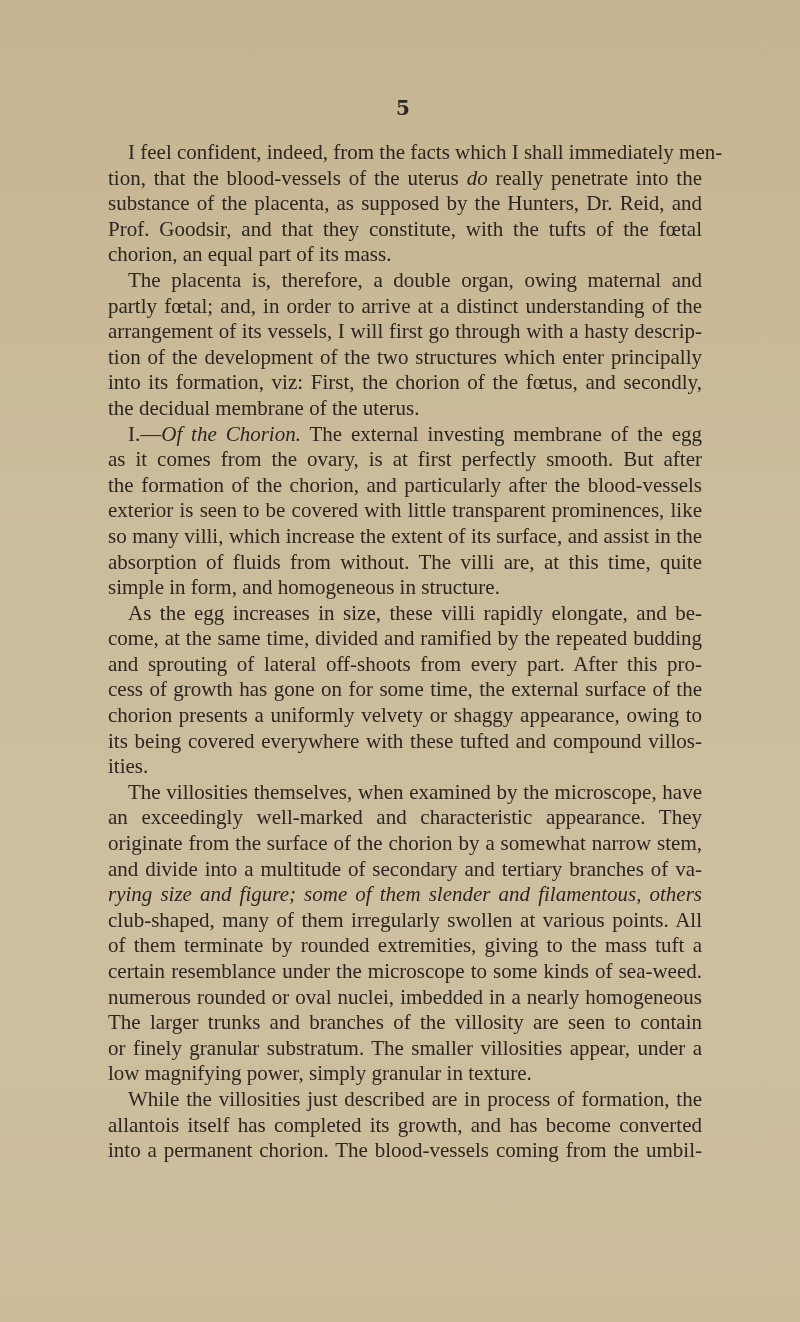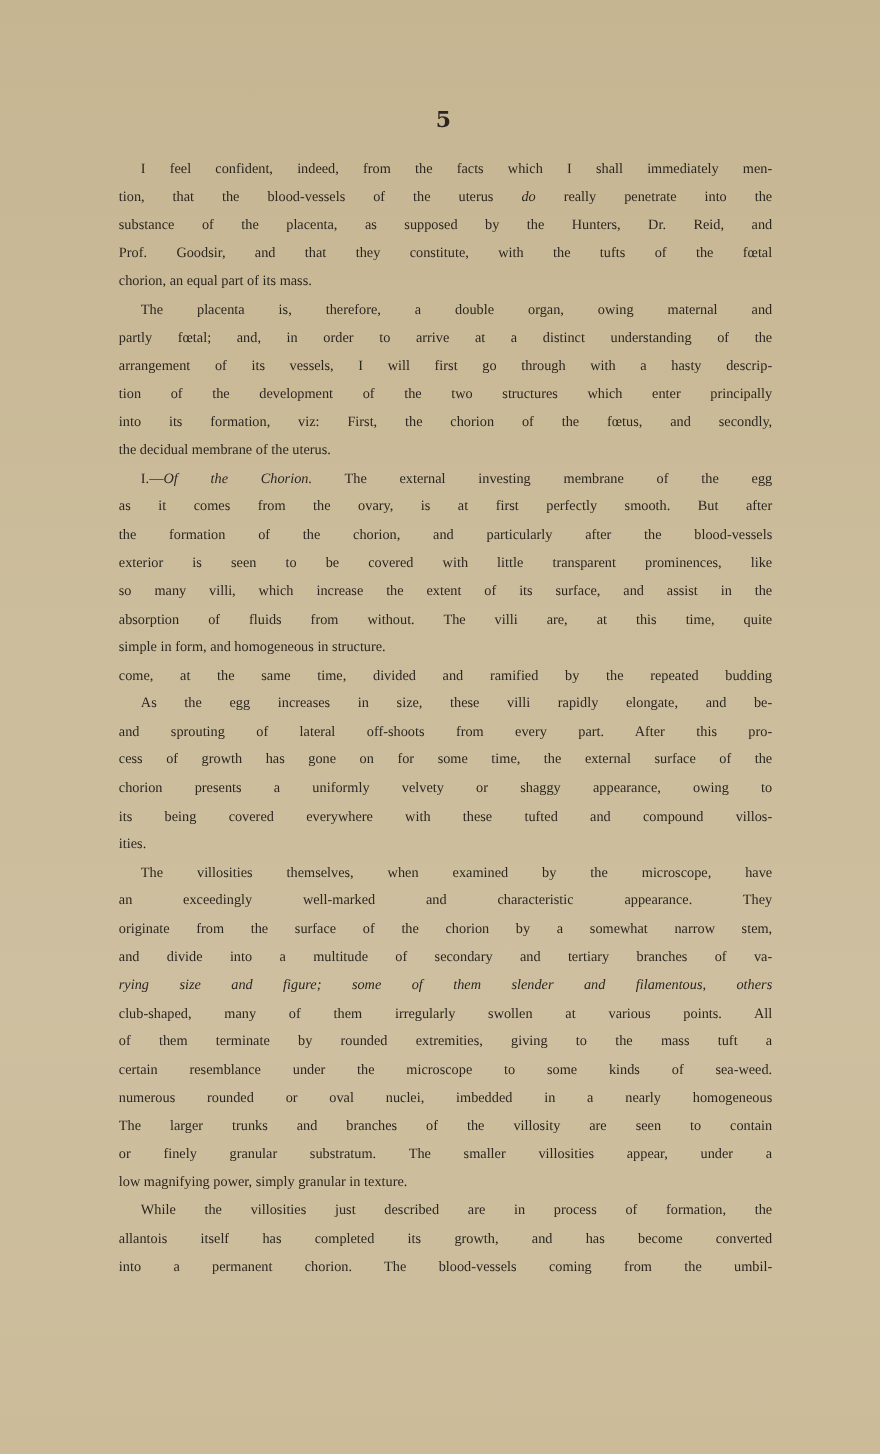--- a/index.html
+++ b/index.html
@@ -30,21 +30,21 @@
     .text-block {
       position: absolute;
       top: 140px;
       left: 108px;
       width: 594px;
     }
     .line {
       display: block;
       height: 25.6px;
       line-height: 25.6px;
-      font-size: 13px;
+      font-size: 21px;
       white-space: nowrap;
       text-align: justify;
       text-align-last: justify;
       font-family: "Liberation Serif", "DejaVu Serif", serif;
       transform-origin: left center;
     }
     .line.last {
       text-align-last: left;
     }
     .line.indent {
@@ -71,22 +71,22 @@
     <span class="line" style="white-space: nowrap; display: block; text-align-last: justify; width: 594px;">tion of the development of the two structures which enter principally</span>
     <span class="line" style="white-space: nowrap; display: block; text-align-last: justify; width: 594px;">into its formation, viz: First, the chorion of the fœtus, and secondly,</span>
     <span class="line last" style="white-space: nowrap; display: block; text-align-last: left; width: auto;">the decidual membrane of the uterus.</span>
     <span class="line indent" style="white-space: nowrap; display: block; text-align-last: justify; width: 574px;"><span>I.—</span><span class="it">Of the Chorion.</span><span> The external investing membrane of the egg</span></span>
     <span class="line" style="white-space: nowrap; display: block; text-align-last: justify; width: 594px;">as it comes from the ovary, is at first perfectly smooth. But after</span>
     <span class="line" style="white-space: nowrap; display: block; text-align-last: justify; width: 594px;">the formation of the chorion, and particularly after the blood-vessels</span>
     <span class="line" style="white-space: nowrap; display: block; text-align-last: justify; width: 594px;">exterior is seen to be covered with little transparent prominences, like</span>
     <span class="line" style="white-space: nowrap; display: block; text-align-last: justify; width: 594px;">so many villi, which increase the extent of its surface, and assist in the</span>
     <span class="line" style="white-space: nowrap; display: block; text-align-last: justify; width: 594px;">absorption of fluids from without. The villi are, at this time, quite</span>
     <span class="line last" style="white-space: nowrap; display: block; text-align-last: left; width: auto;">simple in form, and homogeneous in structure.</span>
+    <span class="line indent" style="white-space: nowrap; display: block; text-align-last: justify; width: 574px;">As the egg increases in size, these villi rapidly elongate, and be-</span>
     <span class="line" style="white-space: nowrap; display: block; text-align-last: justify; width: 594px;">come, at the same time, divided and ramified by the repeated budding</span>
-    <span class="line indent" style="white-space: nowrap; display: block; text-align-last: justify; width: 574px;">As the egg increases in size, these villi rapidly elongate, and be-</span>
     <span class="line" style="white-space: nowrap; display: block; text-align-last: justify; width: 594px;">and sprouting of lateral off-shoots from every part. After this pro-</span>
     <span class="line" style="white-space: nowrap; display: block; text-align-last: justify; width: 594px;">cess of growth has gone on for some time, the external surface of the</span>
     <span class="line" style="white-space: nowrap; display: block; text-align-last: justify; width: 594px;">chorion presents a uniformly velvety or shaggy appearance, owing to</span>
     <span class="line" style="white-space: nowrap; display: block; text-align-last: justify; width: 594px;">its being covered everywhere with these tufted and compound villos-</span>
     <span class="line last" style="white-space: nowrap; display: block; text-align-last: left; width: auto;">ities.</span>
     <span class="line indent" style="white-space: nowrap; display: block; text-align-last: justify; width: 574px;">The villosities themselves, when examined by the microscope, have</span>
     <span class="line" style="white-space: nowrap; display: block; text-align-last: justify; width: 594px;">an exceedingly well-marked and characteristic appearance. They</span>
     <span class="line" style="white-space: nowrap; display: block; text-align-last: justify; width: 594px;">originate from the surface of the chorion by a somewhat narrow stem,</span>
     <span class="line" style="white-space: nowrap; display: block; text-align-last: justify; width: 594px;">and divide into a multitude of secondary and tertiary branches of va-</span>
     <span class="line" style="white-space: nowrap; display: block; text-align-last: justify; width: 594px; font-style: italic;">rying size and figure; some of them slender and filamentous, others</span>

